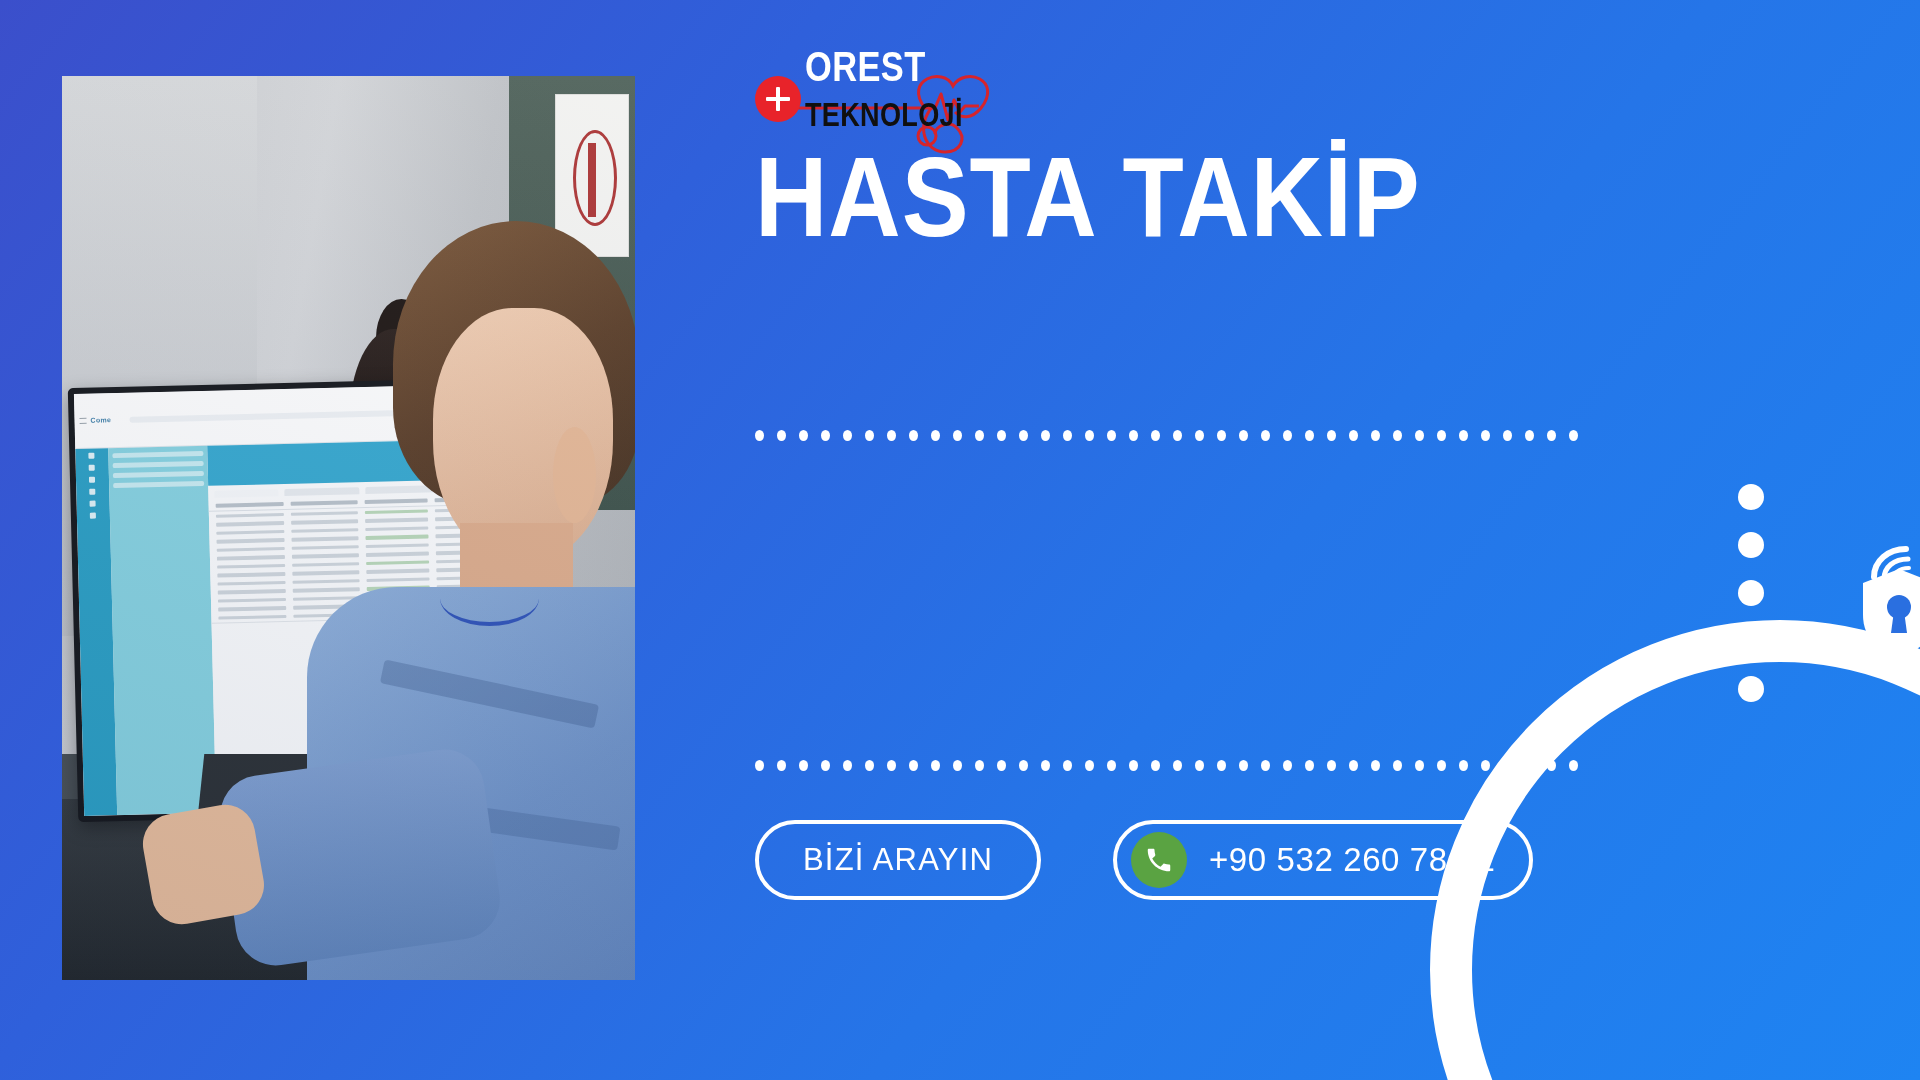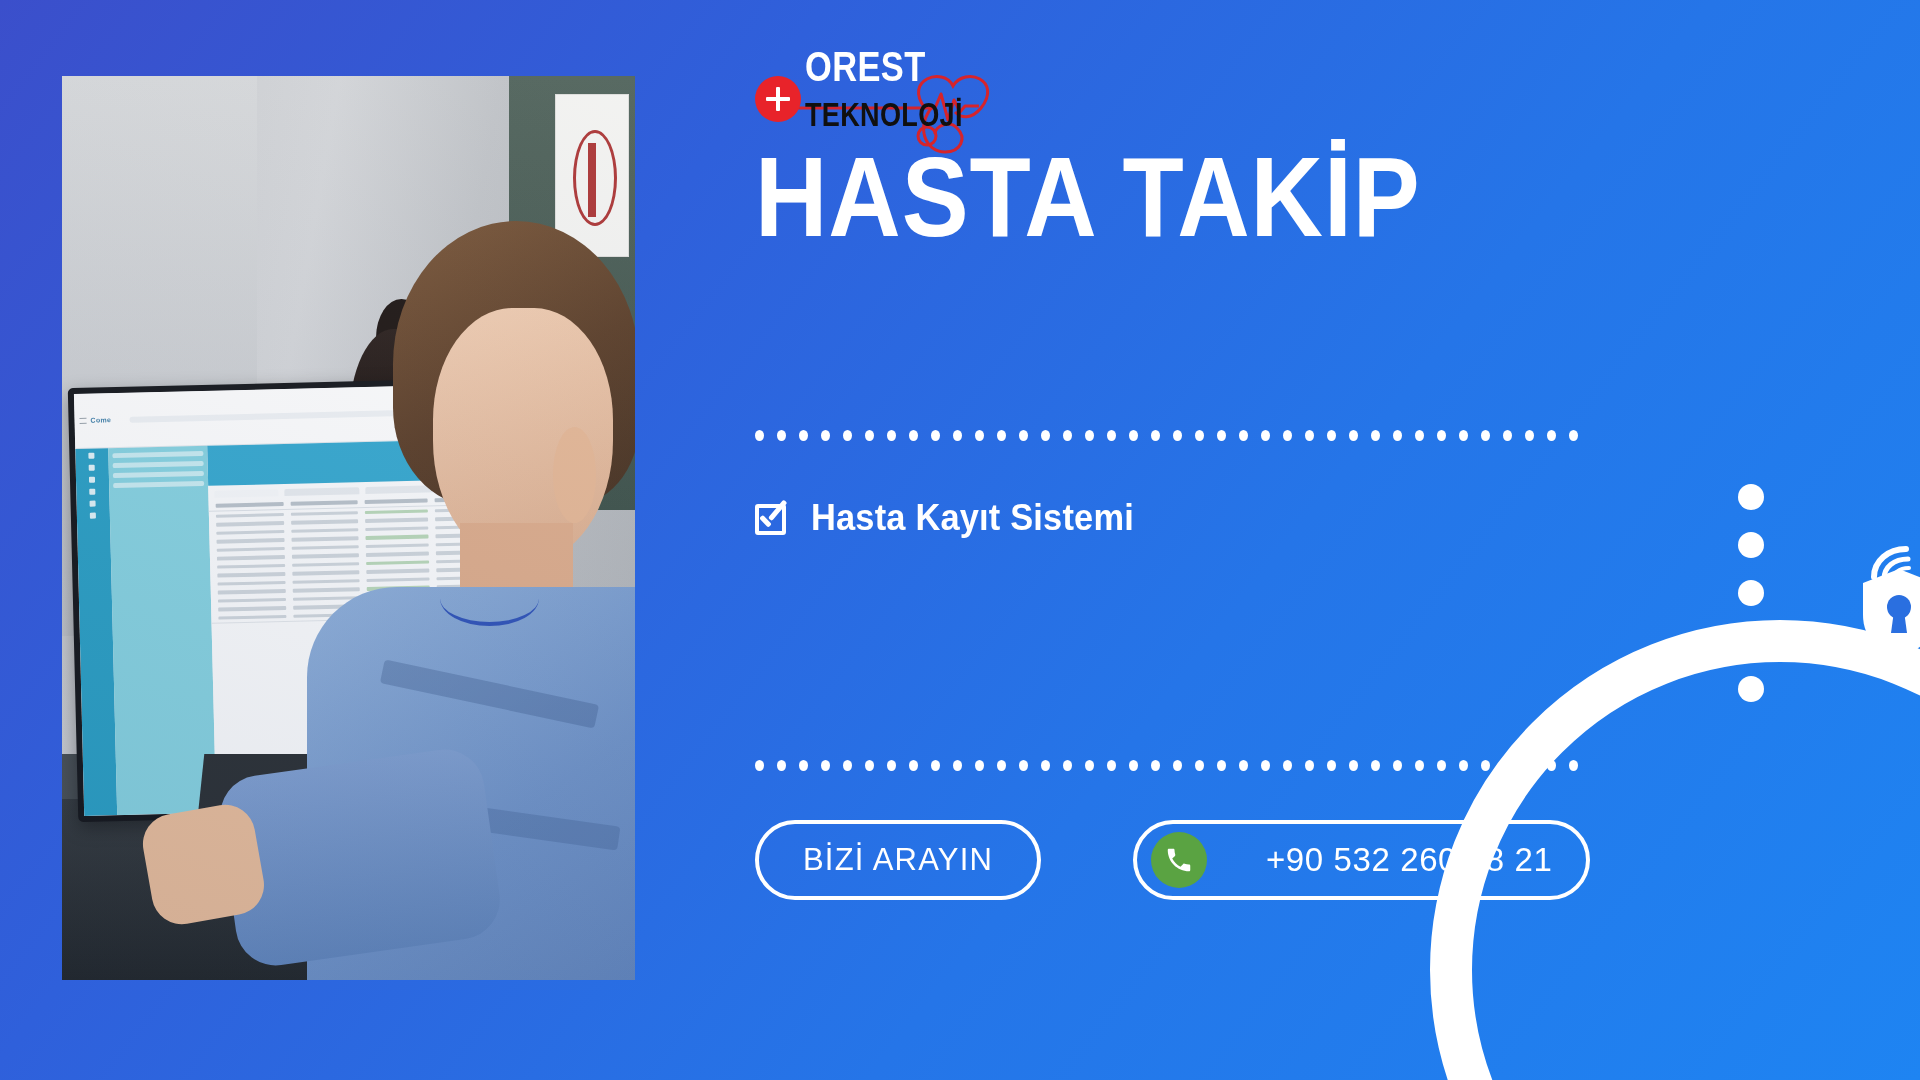--- a/index.html
+++ b/index.html
@@ -162,28 +162,28 @@
   .feat .box .tick::after  { left:9px; top:12px; width:24px; height:5px; transform:rotate(-50deg); transform-origin:left center; }
   .feat .txt { font-size:37px; font-weight:bold; color:#fff; letter-spacing:.2px;
     transform:scaleX(.93); transform-origin:left center; white-space:nowrap; }
 
   
   .wm { position:absolute; left:1125px; top:545px; width:300px; height:120px; }
   .wm .shield { position:absolute; left:0; top:22px; width:78px; height:92px; }
   .wm .wifi { position:absolute; left:6px; top:-2px; width:58px; height:40px; }
 
   
-  .btn-row { position:absolute; left:20px; top:820px; display:flex; align-items:center; gap:92px; }
+  .btn-row { position:absolute; left:20px; top:820px; display:flex; align-items:center; gap:72px; }
   .btn { border:4px solid #fff; border-radius:48px; height:80px; display:flex; align-items:center;
     justify-content:center; color:#fff; background:transparent; }
   .btn-call { width:286px; font-size:31px; letter-spacing:1.2px; }
   .btn-phone { padding:0 34px 0 14px; gap:22px; }
   .btn-phone .circ { width:56px; height:56px; border-radius:50%; background:#5aa342;
     display:flex; align-items:center; justify-content:center; flex:0 0 auto; }
-  .btn-phone .num { font-size:33px; letter-spacing:.6px; white-space:nowrap;margin-left:37px; }
+  .btn-phone .num { font-size:33px; letter-spacing:.6px; white-space:nowrap; }
 </style>
 </head>
 <body>
 
 <div class="corner-ring"></div>
 
 <div class="side-dots" id="sideDots">
     <i></i>
     <i></i>
     <i></i>
@@ -446,27 +446,20 @@
       <i></i>
       <i></i>
       <i></i>
       <i></i>
       <i></i>
       <i></i>
       <i></i>
     </div>
 
   <div class="features" id="featList">
-      <div class="feat">
-        <div class="box">
-          <div class="sq"></div>
-          <div class="tick"></div>
-        </div>
-        <div class="txt">Hasta Kayıt Sistemi</div>
-      </div>
     </div>
 
   <div class="wm">
     <svg class="wifi" viewBox="0 0 58 40">
       <path d="M8 34 C8 18 22 6 40 6" stroke="#fff" stroke-width="6" fill="none" stroke-linecap="round"></path>
       <path d="M18 36 C18 24 28 16 42 16" stroke="#fff" stroke-width="5" fill="none" stroke-linecap="round"></path>
       <path d="M27 38 C27 30 33 25 43 25" stroke="#fff" stroke-width="4" fill="none" stroke-linecap="round"></path>
     </svg>
     <svg class="shield" viewBox="0 0 78 92">
       <path d="M39 2 L75 16 V48 C75 72 58 85 39 90 C20 85 3 72 3 48 V16 Z" fill="#fff"></path>

